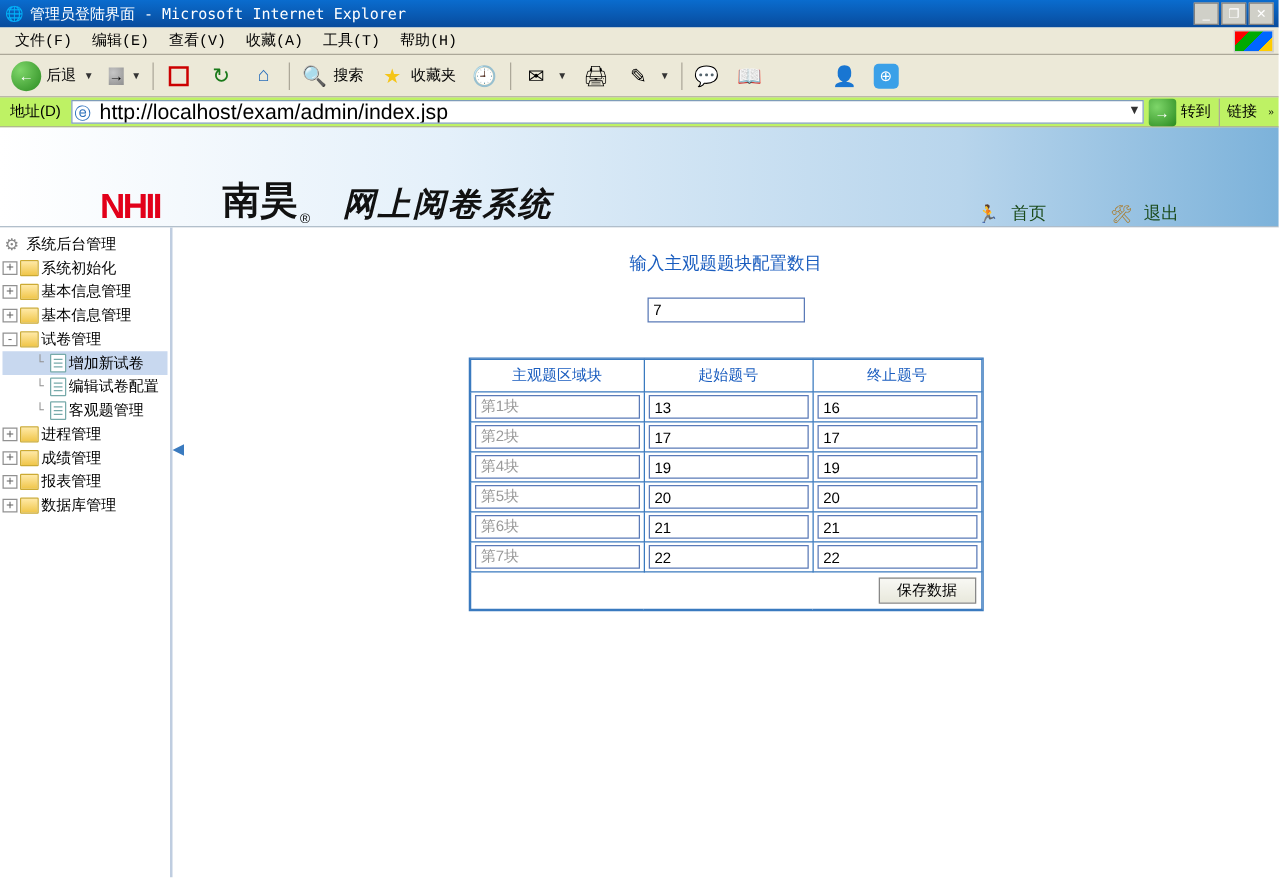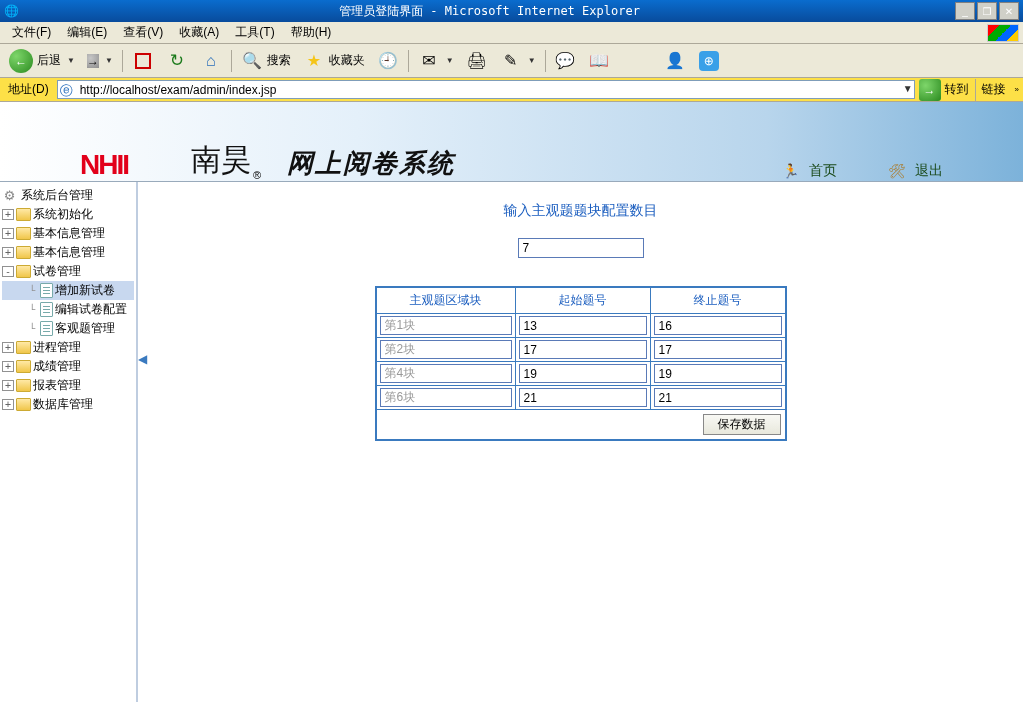--- a/index.html
+++ b/index.html
@@ -1,58 +1,58 @@
 <!DOCTYPE html>
 <html><head>
 <meta charset="utf-8">
 <style>
 * { box-sizing: border-box; margin: 0; padding: 0; }
 body { font-family: "Simsun", Arial, sans-serif; font-size: 12px; background: #fff; }
 
 
 .titlebar { height: 22px; background: linear-gradient(to bottom, #0a6cce, #084b9c); color: #fff; display: flex; align-items: center; padding: 0 4px; }
 .titlebar .icon { width: 16px; height: 16px; margin-right: 4px; display:inline-flex; align-items:center; justify-content:center; }
-.titlebar .title { flex: 1; font-size: 12px; font-family: "Simsun", monospace; text-align: center; }
+.titlebar .title { flex: 1; font-size: 12px; font-family: "Simsun", monospace; }
 .win-btns { display: flex; gap: 2px; }
 .win-btn { width: 20px; height: 18px; background: #d0d0c8; border: 1px solid #808080; font-family: Arial; font-size: 10px; display:flex; align-items:center; justify-content:center; cursor:pointer; }
 
 
 .menubar { height: 22px; background: #ece9d8; border-bottom: 1px solid #aca899; display: flex; align-items: center; padding: 0 4px; }
-.menubar .m { padding: 2px 8px; cursor:pointer; }
+.menubar .m { padding: 2px 8px; cursor:pointer;font-family:Liberation Mono, monospace; }
 .menubar .winlogo { margin-left:auto; width:32px; height:18px; background:linear-gradient(135deg,#f00 0 25%,#0a0 25% 50%,#06f 50% 75%,#fc0 75% 100%); border:1px solid #ccc; }
 
 
 .toolbar { height: 34px; background: #ece9d8; border-bottom: 1px solid #aca899; display: flex; align-items: center; padding: 0 4px; gap:2px; }
 .tb-btn { display:flex; align-items:center; gap:4px; padding: 2px 4px; border:1px solid transparent; cursor:pointer; }
 .tb-sep { width:1px; height:22px; background:#aca899; margin:0 2px; }
 .ic { width:22px; height:22px; display:inline-flex; align-items:center; justify-content:center; font-size:16px; }
 .back-btn .circle { width:24px;height:24px;border-radius:50%;background:radial-gradient(circle at 30% 30%, #7ed66a, #2a8a1f);display:flex;align-items:center;justify-content:center;color:#fff; }
 .stop .sq{width:16px;height:16px;border:2px solid #c00;}
 .ref { color:#1a7a1a; font-size:17px;}
 .home{color:#2a6fbb;font-size:16px;}
 .search{color:#2a6fbb;}
 .star{color:#f5c518;}
 .drop { font-size:8px; margin-left:2px; color:#333; }
 
 
-.addrbar { height: 24px; background: #fde047; border-bottom: 1px solid #aca899; display: flex; align-items: center; padding: 0 4px; gap:4px; }
+.addrbar { height: 24px; background: #bef264; border-bottom: 1px solid #aca899; display: flex; align-items: center; padding: 0 4px; gap:4px; }
 .addrbar .lbl { padding:0 4px; }
-.addrbar input { flex:1; height:19px; border:1px solid #7f9db9; padding:0 4px 0 22px; font-size:12px; background:#fff; }
+.addrbar input { flex:1; height:19px; border:1px solid #7f9db9; padding:0 4px 0 22px; font-size:17px; background:#fff; }
 .addrbar .go { width:22px;height:22px;background:radial-gradient(circle at 30% 30%,#7ed66a,#2a8a1f);border-radius:3px;display:flex;align-items:center;justify-content:center;color:#fff; cursor:pointer; }
 .addrwrap { position:relative; flex:1; display:flex; }
 .addrwrap .eicon { position:absolute; left:3px; top:2px; width:15px;height:15px; color:#2a6fbb; font-size:13px; }
 .addrwrap .ad { position:absolute; right:2px; top:3px; font-size:10px; color:#333; cursor:pointer; }
 
 
 .app { position:relative; }
 
 
 .banner { height: 80px; background: linear-gradient(90deg, #fff 0%, #e4f0fa 35%, #b8d5ec 75%, #7cb2da 100%); display:flex; align-items:flex-end; padding-left: 80px; border-bottom:1px solid #9ab; }
 .brand-red { color:#e2001a; font-family:"Arial Black",sans-serif; font-size:28px; font-weight:900; letter-spacing:-2px; }
-.brand-cn { color:#111; font-size:30px; font-weight:400; margin-left:15px; font-family:"SimHei","Simsun";padding-left:48px; }
+.brand-cn { color:#111; font-size:30px; font-weight:700; margin-left:2px; font-family:"SimHei","Simsun";padding-left:48px; }
 .brand-r { font-size:11px; vertical-align:top; margin-left:2px; }
 .brand-title { color:#111; font-size:26px; font-weight:900; margin-left:26px; font-family:"SimHei","Simsun"; letter-spacing:2px; font-style:italic; }
 .nav-links { margin-left:auto; display:flex; gap:50px; padding-right:80px; }
 .nav-item { display:flex; align-items:center; gap:8px; color:#1a4a1a; font-size:14px; cursor:pointer; }
 .nav-ic { width:20px; height:20px; display:flex; align-items:center; justify-content:center; }
 
 
 .split { display:flex; height: 520px; }
 .sidebar { width: 138px; background:#fff; border-right: 2px solid #bfcde0; padding: 4px 2px; overflow:auto; position:relative; }
 .collapse-handle { position:absolute; left:138px; top: 250px; color:#3a7abf; font-size:12px; cursor:pointer; z-index:2; }
@@ -291,24 +291,34 @@
     <td class="cell-a"><input class="txt" type="text" value="第2块" style=""></td>
     <td><input class="txt" type="text" value="17" style=""></td>
     <td><input class="txt" type="text" value="17" style=""></td>
               </tr>
               <tr>
     <td class="cell-a"><input class="txt" type="text" value="第4块" style=""></td>
     <td><input class="txt" type="text" value="19" style=""></td>
     <td><input class="txt" type="text" value="19" style=""></td>
               </tr>
               <tr>
+    <td class="cell-a"><input class="txt" type="text" value="第5块" style=""></td>
+    <td><input class="txt" type="text" value="20" style=""></td>
+    <td><input class="txt" type="text" value="20" style=""></td>
+              </tr>
+              <tr>
     <td class="cell-a"><input class="txt" type="text" value="第6块" style=""></td>
     <td><input class="txt" type="text" value="21" style=""></td>
     <td><input class="txt" type="text" value="21" style=""></td>
               </tr>
+              <tr>
+    <td class="cell-a"><input class="txt" type="text" value="第7块" style=""></td>
+    <td><input class="txt" type="text" value="22" style=""></td>
+    <td><input class="txt" type="text" value="22" style=""></td>
+              </tr>
             </tbody>
         <tfoot>
               <tr>
                 <td colspan="3" class="btnrow">
           <button class="savebtn">保存数据</button>
         </td>
               </tr>
             </tfoot>
       </table>
     </div>

